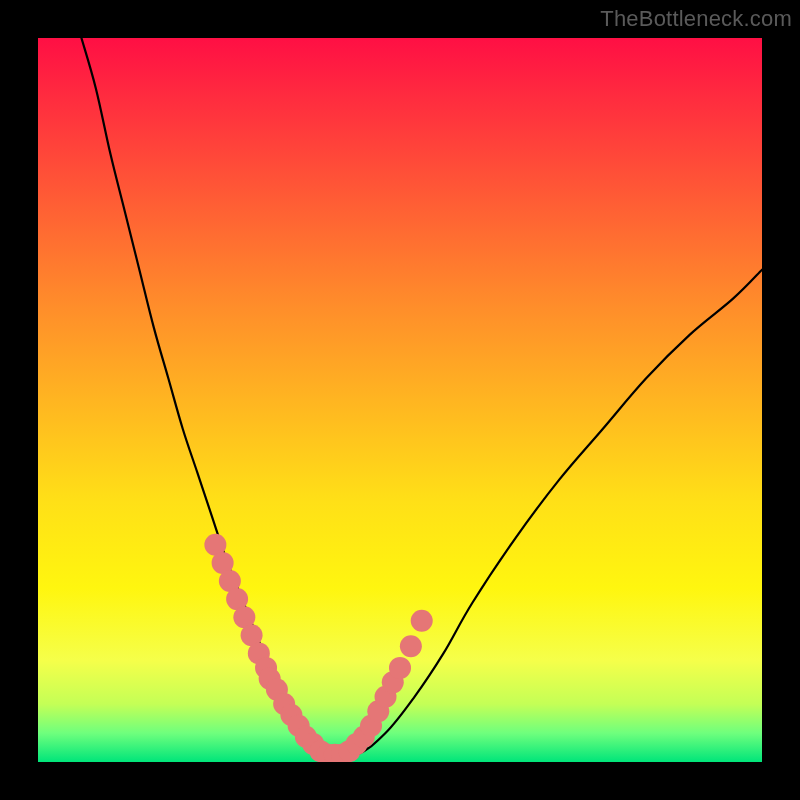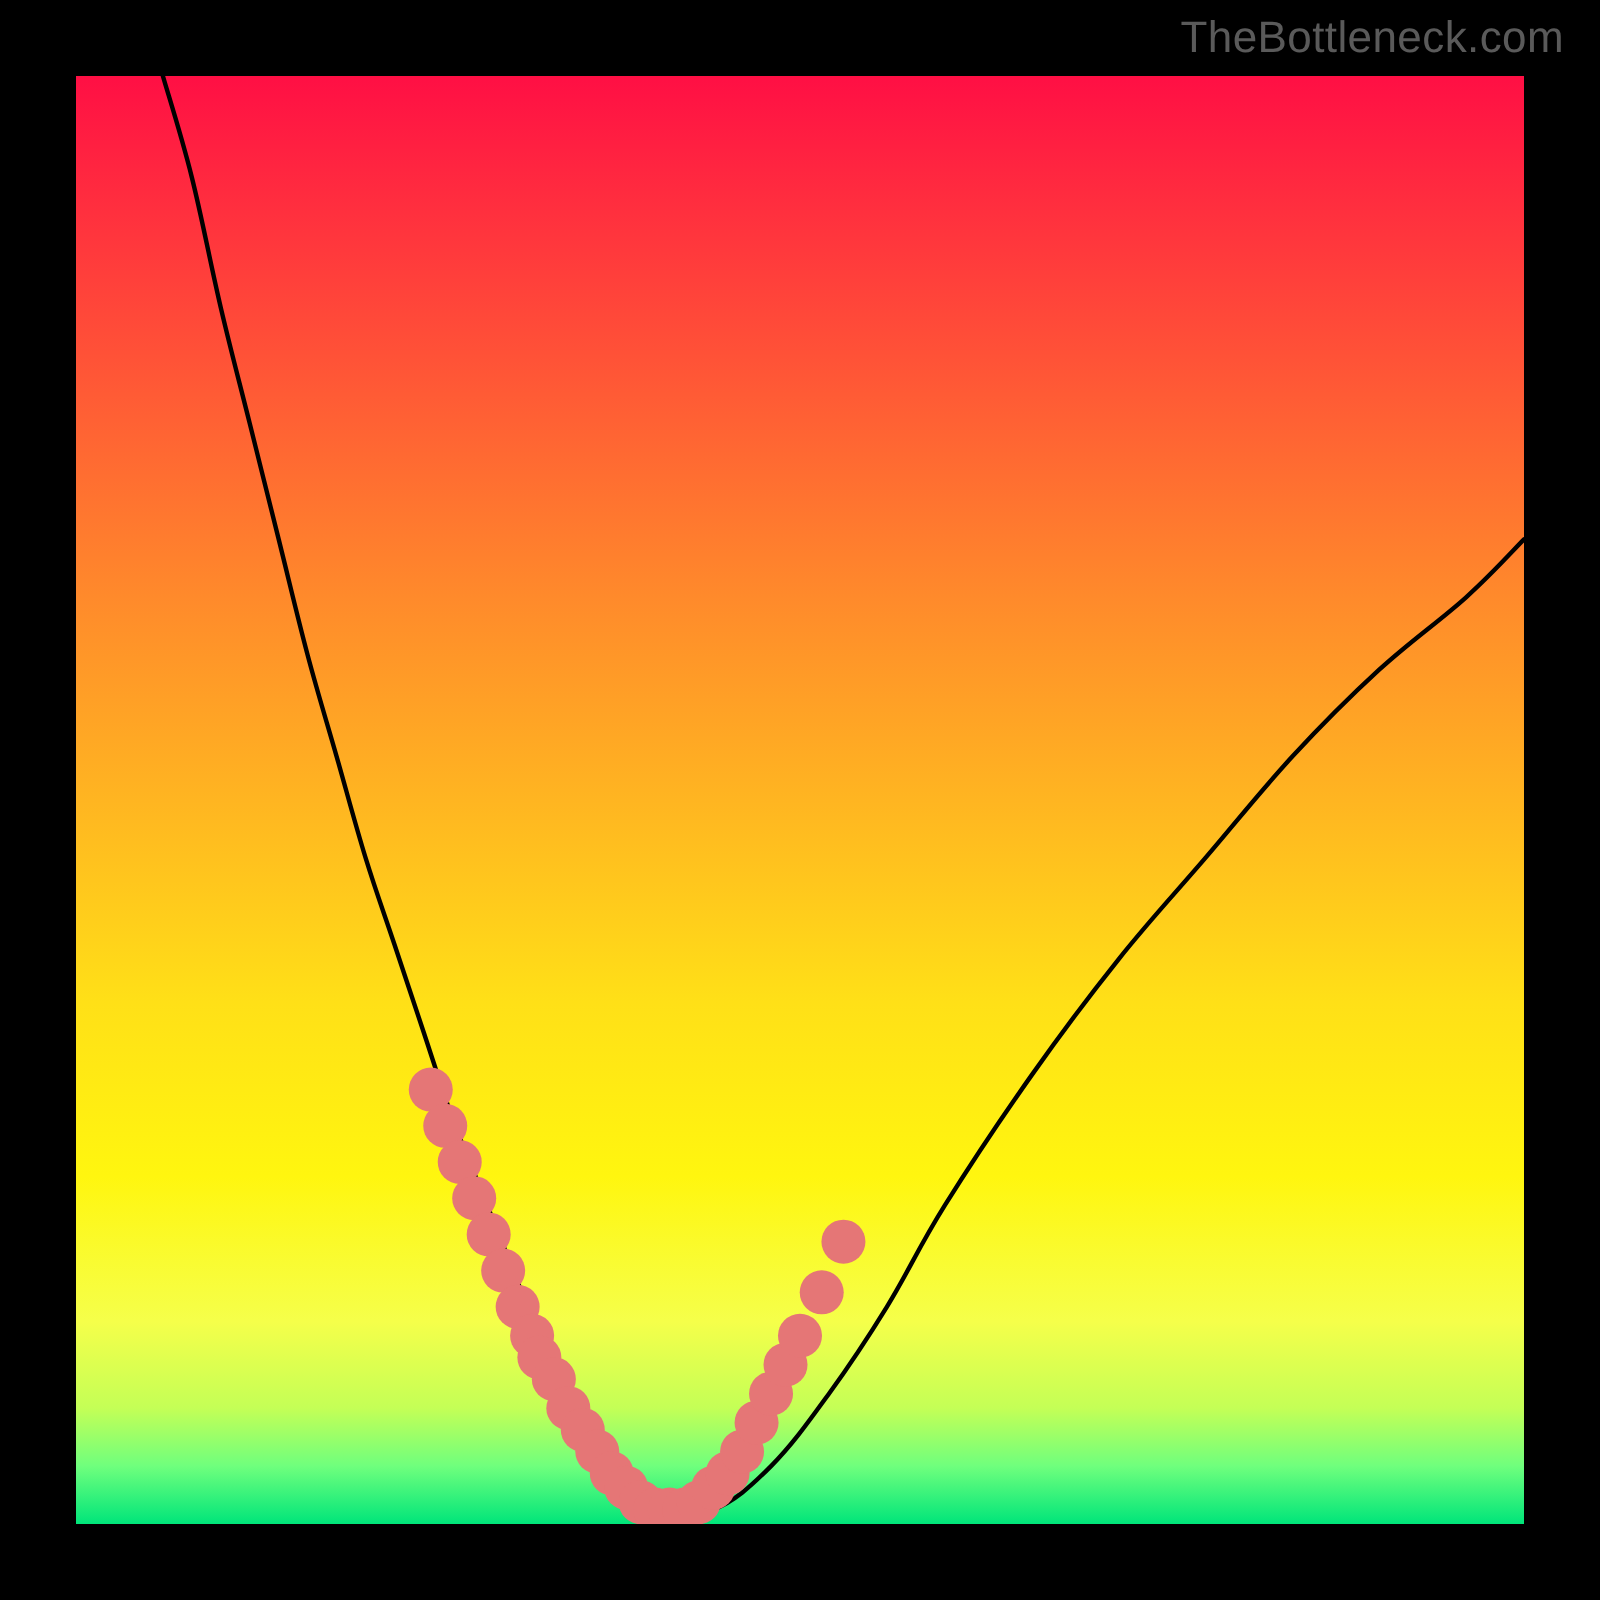--- a/index.html
+++ b/index.html
@@ -44,21 +44,21 @@
   }
   .curve-svg, .dots-svg {
     position: absolute;
     inset: 0;
     width: 100%;
     height: 100%;
   }
   .watermark {
     position: absolute;
     top: 6px;
-    right: 18px;
+    right: 8px;
     color: #5a5a5a;
     font-size: 22px;
     letter-spacing: 0.2px;
     user-select: none;
   }
 </style>
 </head>
 <body>
 
 <div class="frame">

